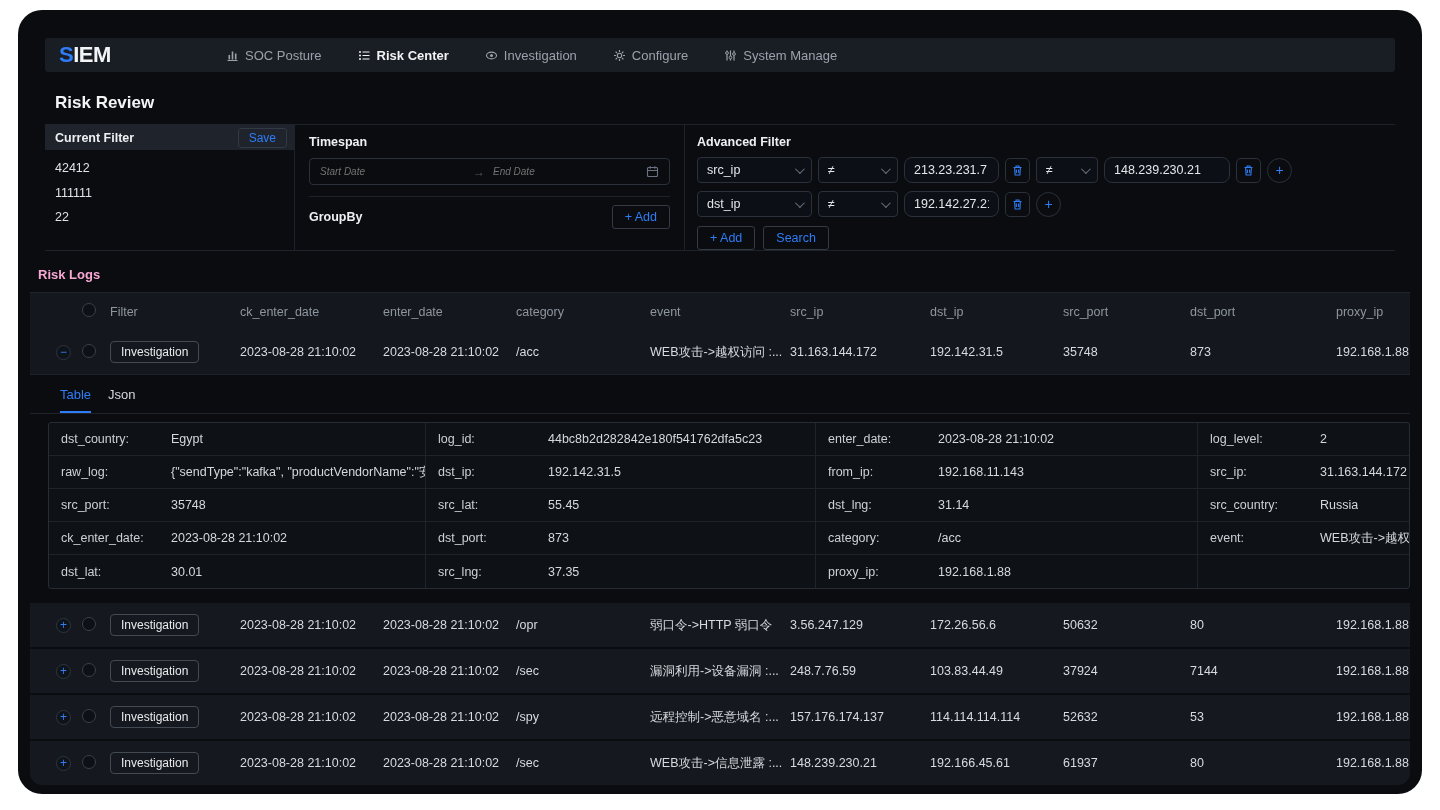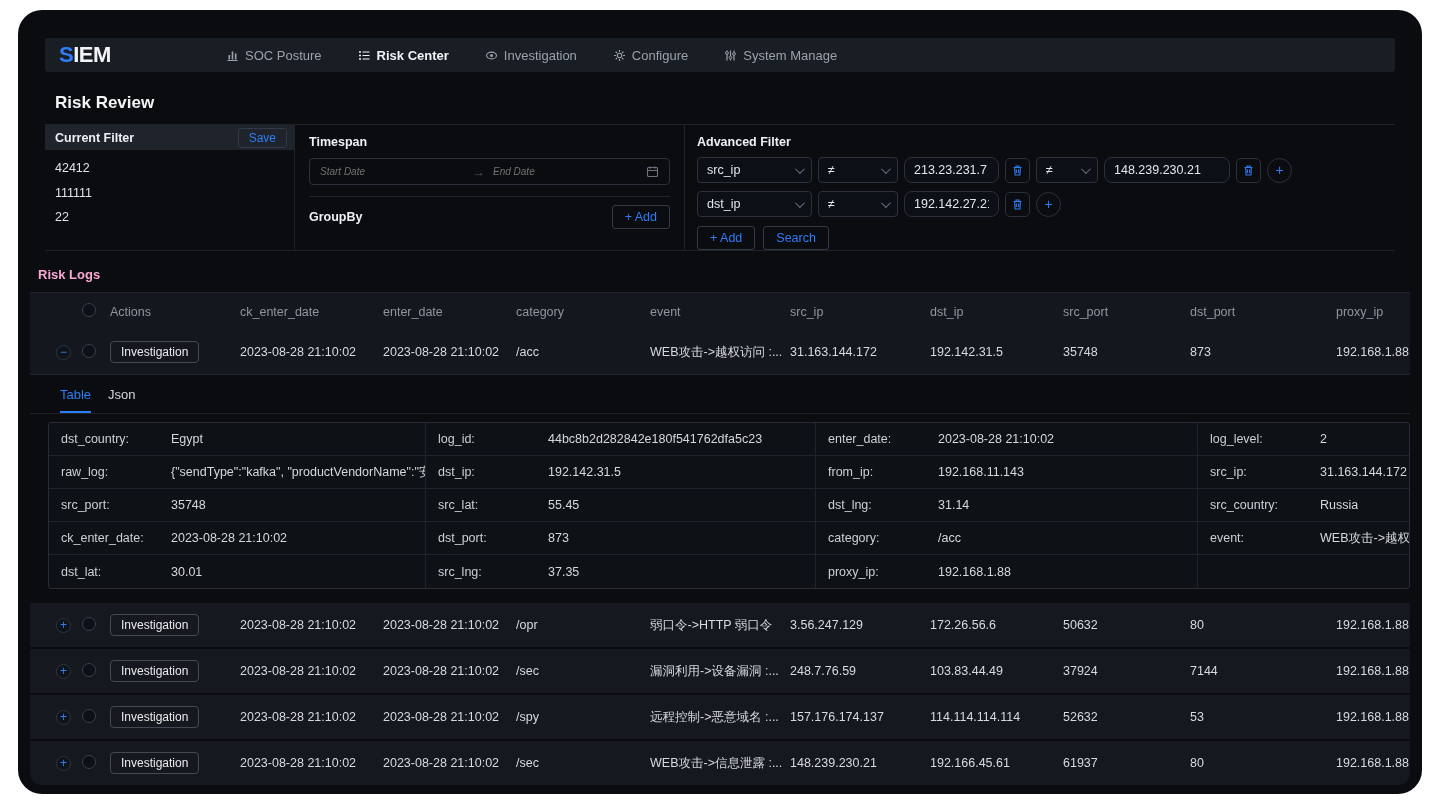--- a/index.html
+++ b/index.html
@@ -225,21 +225,21 @@
     </div>
   </div>
 
   <div class="risk-section">
     <div class="risk-title">Risk Logs</div>
 
     <div class="tbl-top">
       <div class="grid-row thead">
         <div></div>
         <div><span class="checkbox" style="display:inline-block"></span></div>
-        <div>Actions</div>
+        <div>Filter</div>
         <div>ck_enter_date</div>
         <div>enter_date</div>
         <div>category</div>
         <div>event</div>
         <div>src_ip</div>
         <div>dst_ip</div>
         <div>src_port</div>
         <div>dst_port</div>
         <div>proxy_ip</div>
       </div>

